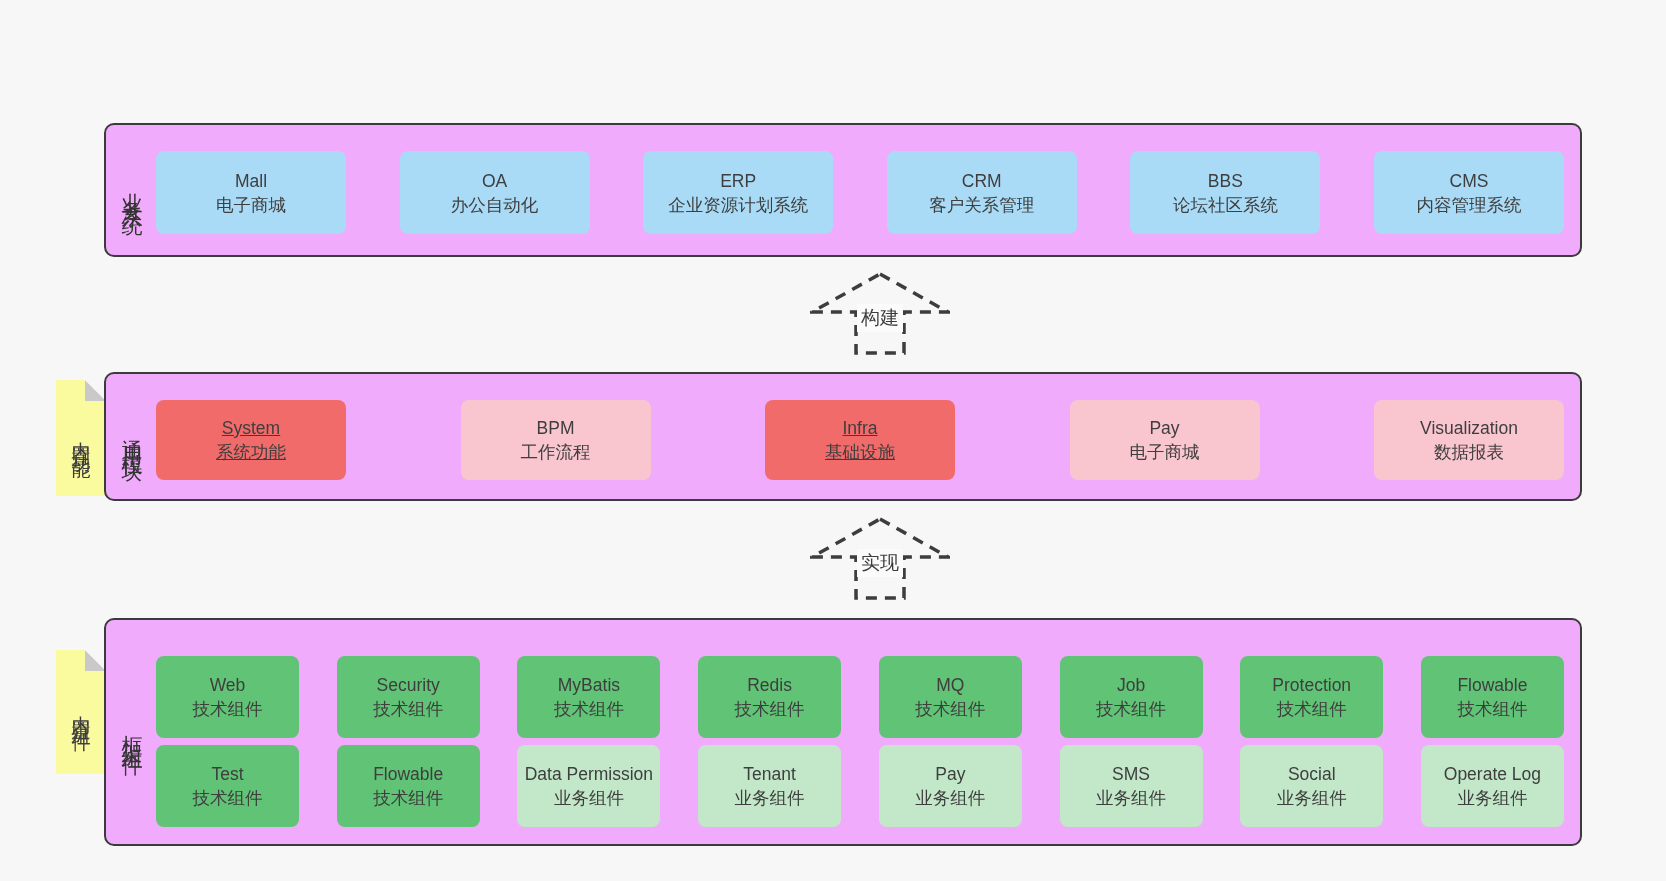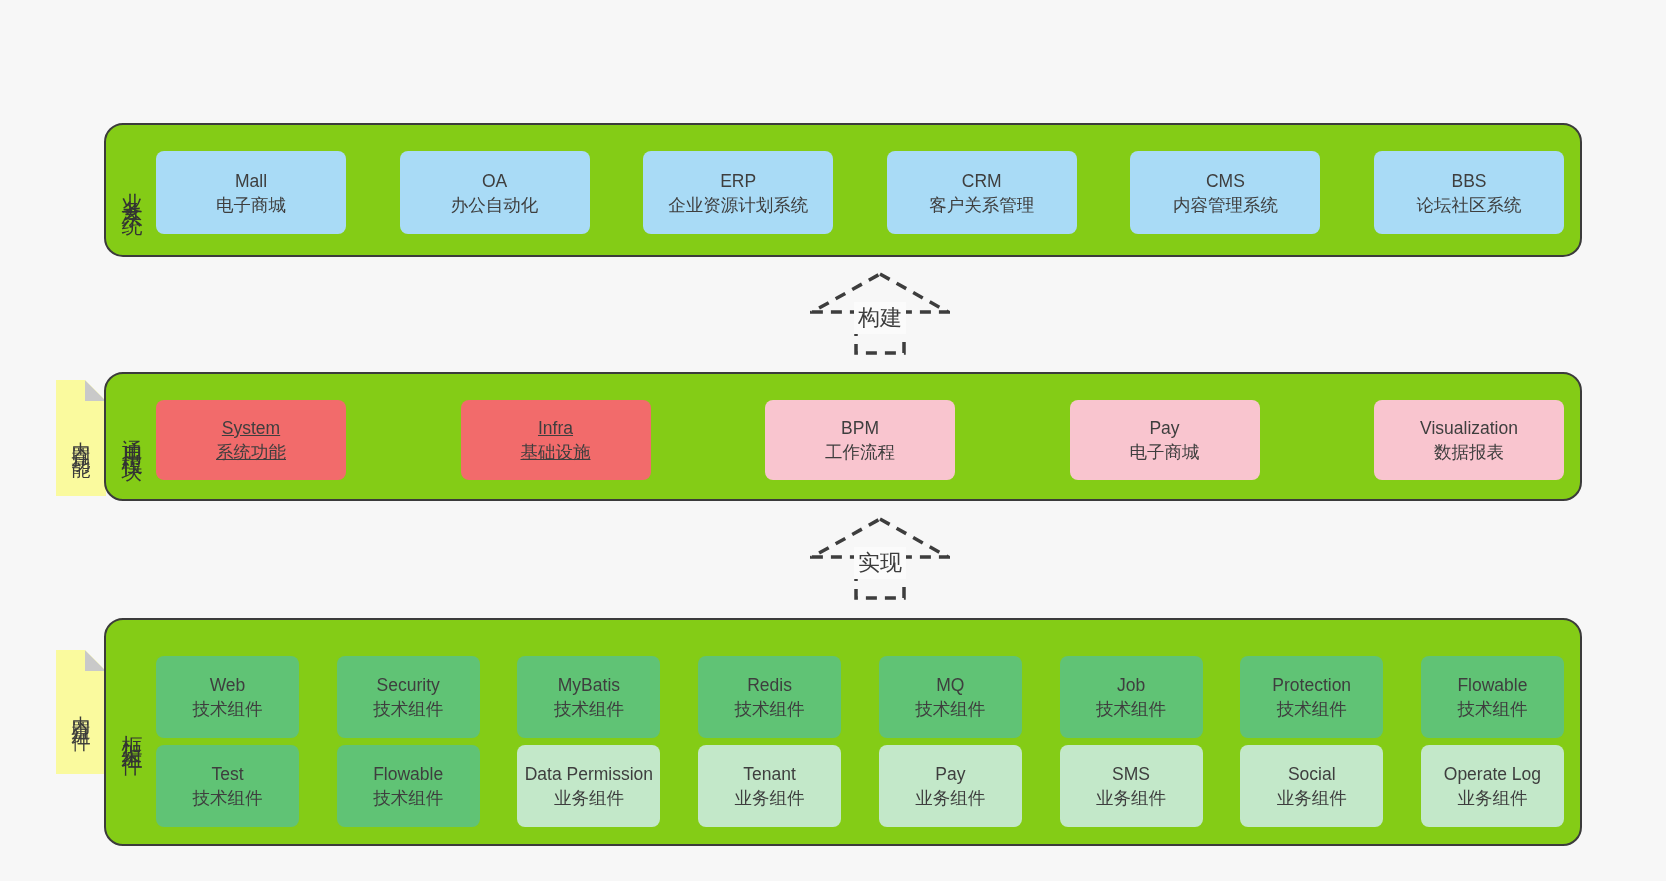--- a/index.html
+++ b/index.html
@@ -10,23 +10,23 @@
   .canvas{
     position:relative;
     width:1666px;height:881px;
     background:#f7f7f7;
     overflow:hidden;
   }
   
   .sec{
     position:absolute;
     left:104px;width:1478px;
-    background:#84cc16;
+    background:#f0abfc;
     border:2px solid #3b3b3b;
-    border-radius:19px;
+    border-radius:10px;
     box-sizing:border-box;
     z-index:2;
   }
   #sec-business{top:123px;height:134px;}
   #sec-modules{top:372px;height:129px;}
   #sec-framework{top:618px;height:228px;}
   .vlabel{
     position:absolute;
     left:10px;top:0;bottom:0;
     display:flex;align-items:center;justify-content:center;
@@ -77,21 +77,21 @@
   }
   #arrow-build{left:810px;top:272px;}
   #arrow-implement{left:810px;top:517px;}
   .arrow svg{position:absolute;left:0;top:0;}
   .arrow-label{
     position:absolute;
     left:50%;top:46px;
     transform:translate(-50%,-50%);
     background:#fbfbfb;
     padding:1px 4px;
-    font-size:22px;
+    font-size:19px;
     color:#3d3d3d;
     white-space:nowrap;
   }
   
   .note{
     position:absolute;
     left:56px;width:50px;
     background:#fafa9e;
     clip-path:polygon(0 0,calc(100% - 21px) 0,100% 21px,100% 100%,0 100%);
     z-index:1;
@@ -132,26 +132,26 @@
       </div>
       <div class="box blue w6">
         <span>ERP</span>
         <span>企业资源计划系统</span>
       </div>
       <div class="box blue w6">
         <span>CRM</span>
         <span>客户关系管理</span>
       </div>
       <div class="box blue w6">
+        <span>BBS</span>
+        <span>论坛社区系统</span>
+      </div>
+      <div class="box blue w6">
         <span>CMS</span>
         <span>内容管理系统</span>
-      </div>
-      <div class="box blue w6">
-        <span>BBS</span>
-        <span>论坛社区系统</span>
       </div>
     </div>
   </div>
 
   <div class="arrow" id="arrow-build">
     <svg width="140" height="84" viewBox="0 0 140 84">
       <polygon points="70,2 138,40 94,40 94,81 46,81 46,40 2,40" fill="none" stroke="#3d3d3d" stroke-width="3.5" stroke-dasharray="11 8"></polygon>
     </svg>
     <div class="arrow-label">构建</div>
   </div>
@@ -161,27 +161,27 @@
     <div class="note-text">内置功能</div>
   </div>
 
   <div class="sec" id="sec-modules">
     <div class="vlabel">通用模块</div>
     <div class="row row6">
       <div class="box red w6">
         <span>System</span>
         <span>系统功能</span>
       </div>
+      <div class="box pink w6">
+        <span>BPM</span>
+        <span>工作流程</span>
+      </div>
       <div class="box red w6">
         <span>Infra</span>
         <span>基础设施</span>
-      </div>
-      <div class="box pink w6">
-        <span>BPM</span>
-        <span>工作流程</span>
       </div>
       <div class="box pink w6">
         <span>Pay</span>
         <span>电子商城</span>
       </div>
       <div class="box pink w6">
         <span>Visualization</span>
         <span>数据报表</span>
       </div>
     </div>

